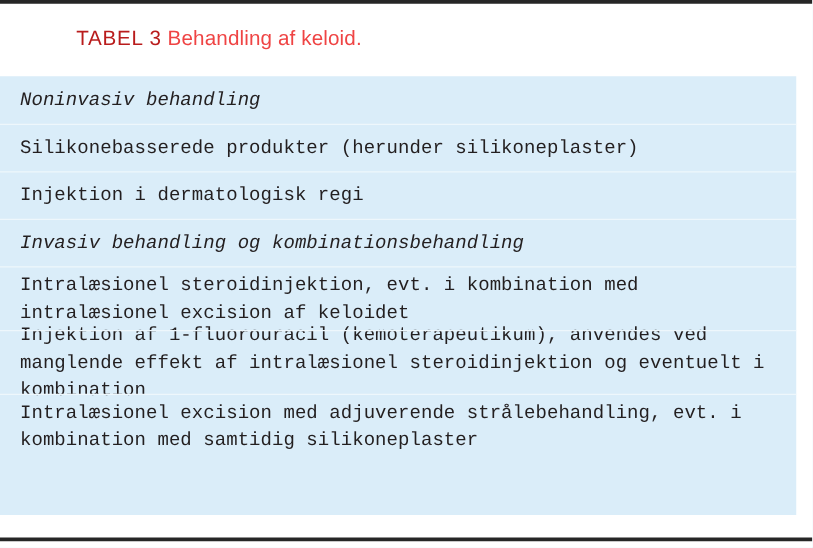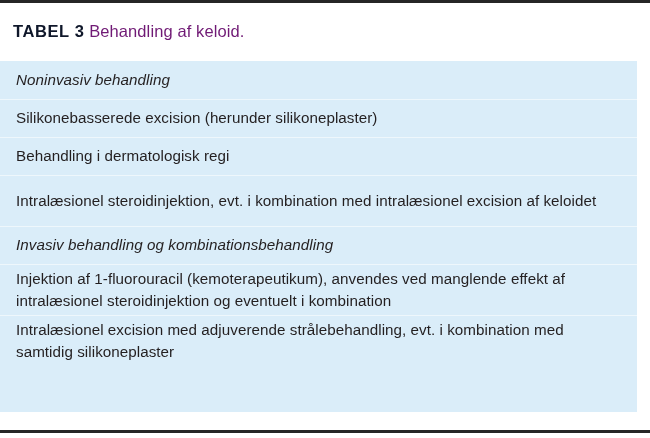--- a/index.html
+++ b/index.html
@@ -49,46 +49,48 @@
     top: 20px;
     left: 13px;
     right: 13px;
     font-size: 16.5px;
     line-height: 22px;
     color: #231f20;
     letter-spacing: 0.1px;
     white-space: nowrap;
   }
   .caption-label {
-    font-weight: bold;
-    color: #0f172a;
+    font-weight: normal;
+    color: #b91c1c;
     letter-spacing: 0.6px;
+    margin-left: 48px;
   }
   .caption-text {
     font-weight: normal;
-    color: #701a75;
+    color: #ef4444;
   }
 
   
   .table-body {
     position: absolute;
     top: 61px;
     left: 0;
     width: 637px;
     height: 351px;
     background: #daedf9;
     box-sizing: border-box;
   }
 
   .row {
     position: relative;
     padding: 0 16px;
     box-sizing: border-box;
     display: flex;
     align-items: center;
+    font-family: Liberation Mono, monospace;
   }
   .row + .row::before {
     content: "";
     position: absolute;
     top: 0;
     left: 0;
     right: 0;
     height: 1px;
     background: #eef7fc;
   }
@@ -122,34 +124,34 @@
     <span class="caption-text">Behandling af keloid.</span>
   </div>
 
   <div class="table-body">
 
     <div class="row section h-single">
       <span class="row-text">Noninvasiv behandling</span>
     </div>
 
     <div class="row h-single">
-      <span class="row-text">Silikonebasserede excision (herunder silikoneplaster)</span>
+      <span class="row-text">Silikonebasserede produkter (herunder silikoneplaster)</span>
     </div>
 
 
     <div class="row h-single">
-      <span class="row-text">Behandling i dermatologisk regi</span>
+      <span class="row-text">Injektion i dermatologisk regi</span>
+    </div>
+
+    <div class="row section h-single">
+      <span class="row-text">Invasiv behandling og kombinationsbehandling</span>
     </div>
 
     <div class="row h-double">
       <span class="row-text">Intralæsionel steroidinjektion, evt. i kombination med intralæsionel excision af keloidet</span>
-    </div>
-
-    <div class="row section h-single">
-      <span class="row-text">Invasiv behandling og kombinationsbehandling</span>
     </div>
 
     <div class="row h-double">
       <span class="row-text">Injektion af 1-fluorouracil (kemoterapeutikum), anvendes ved manglende effekt af intralæsionel steroidinjektion og eventuelt i kombination</span>
     </div>
 
     <div class="row h-double">
       <span class="row-text">Intralæsionel excision med adjuverende strålebehandling, evt. i kombination med samtidig silikoneplaster</span>
     </div>
 

